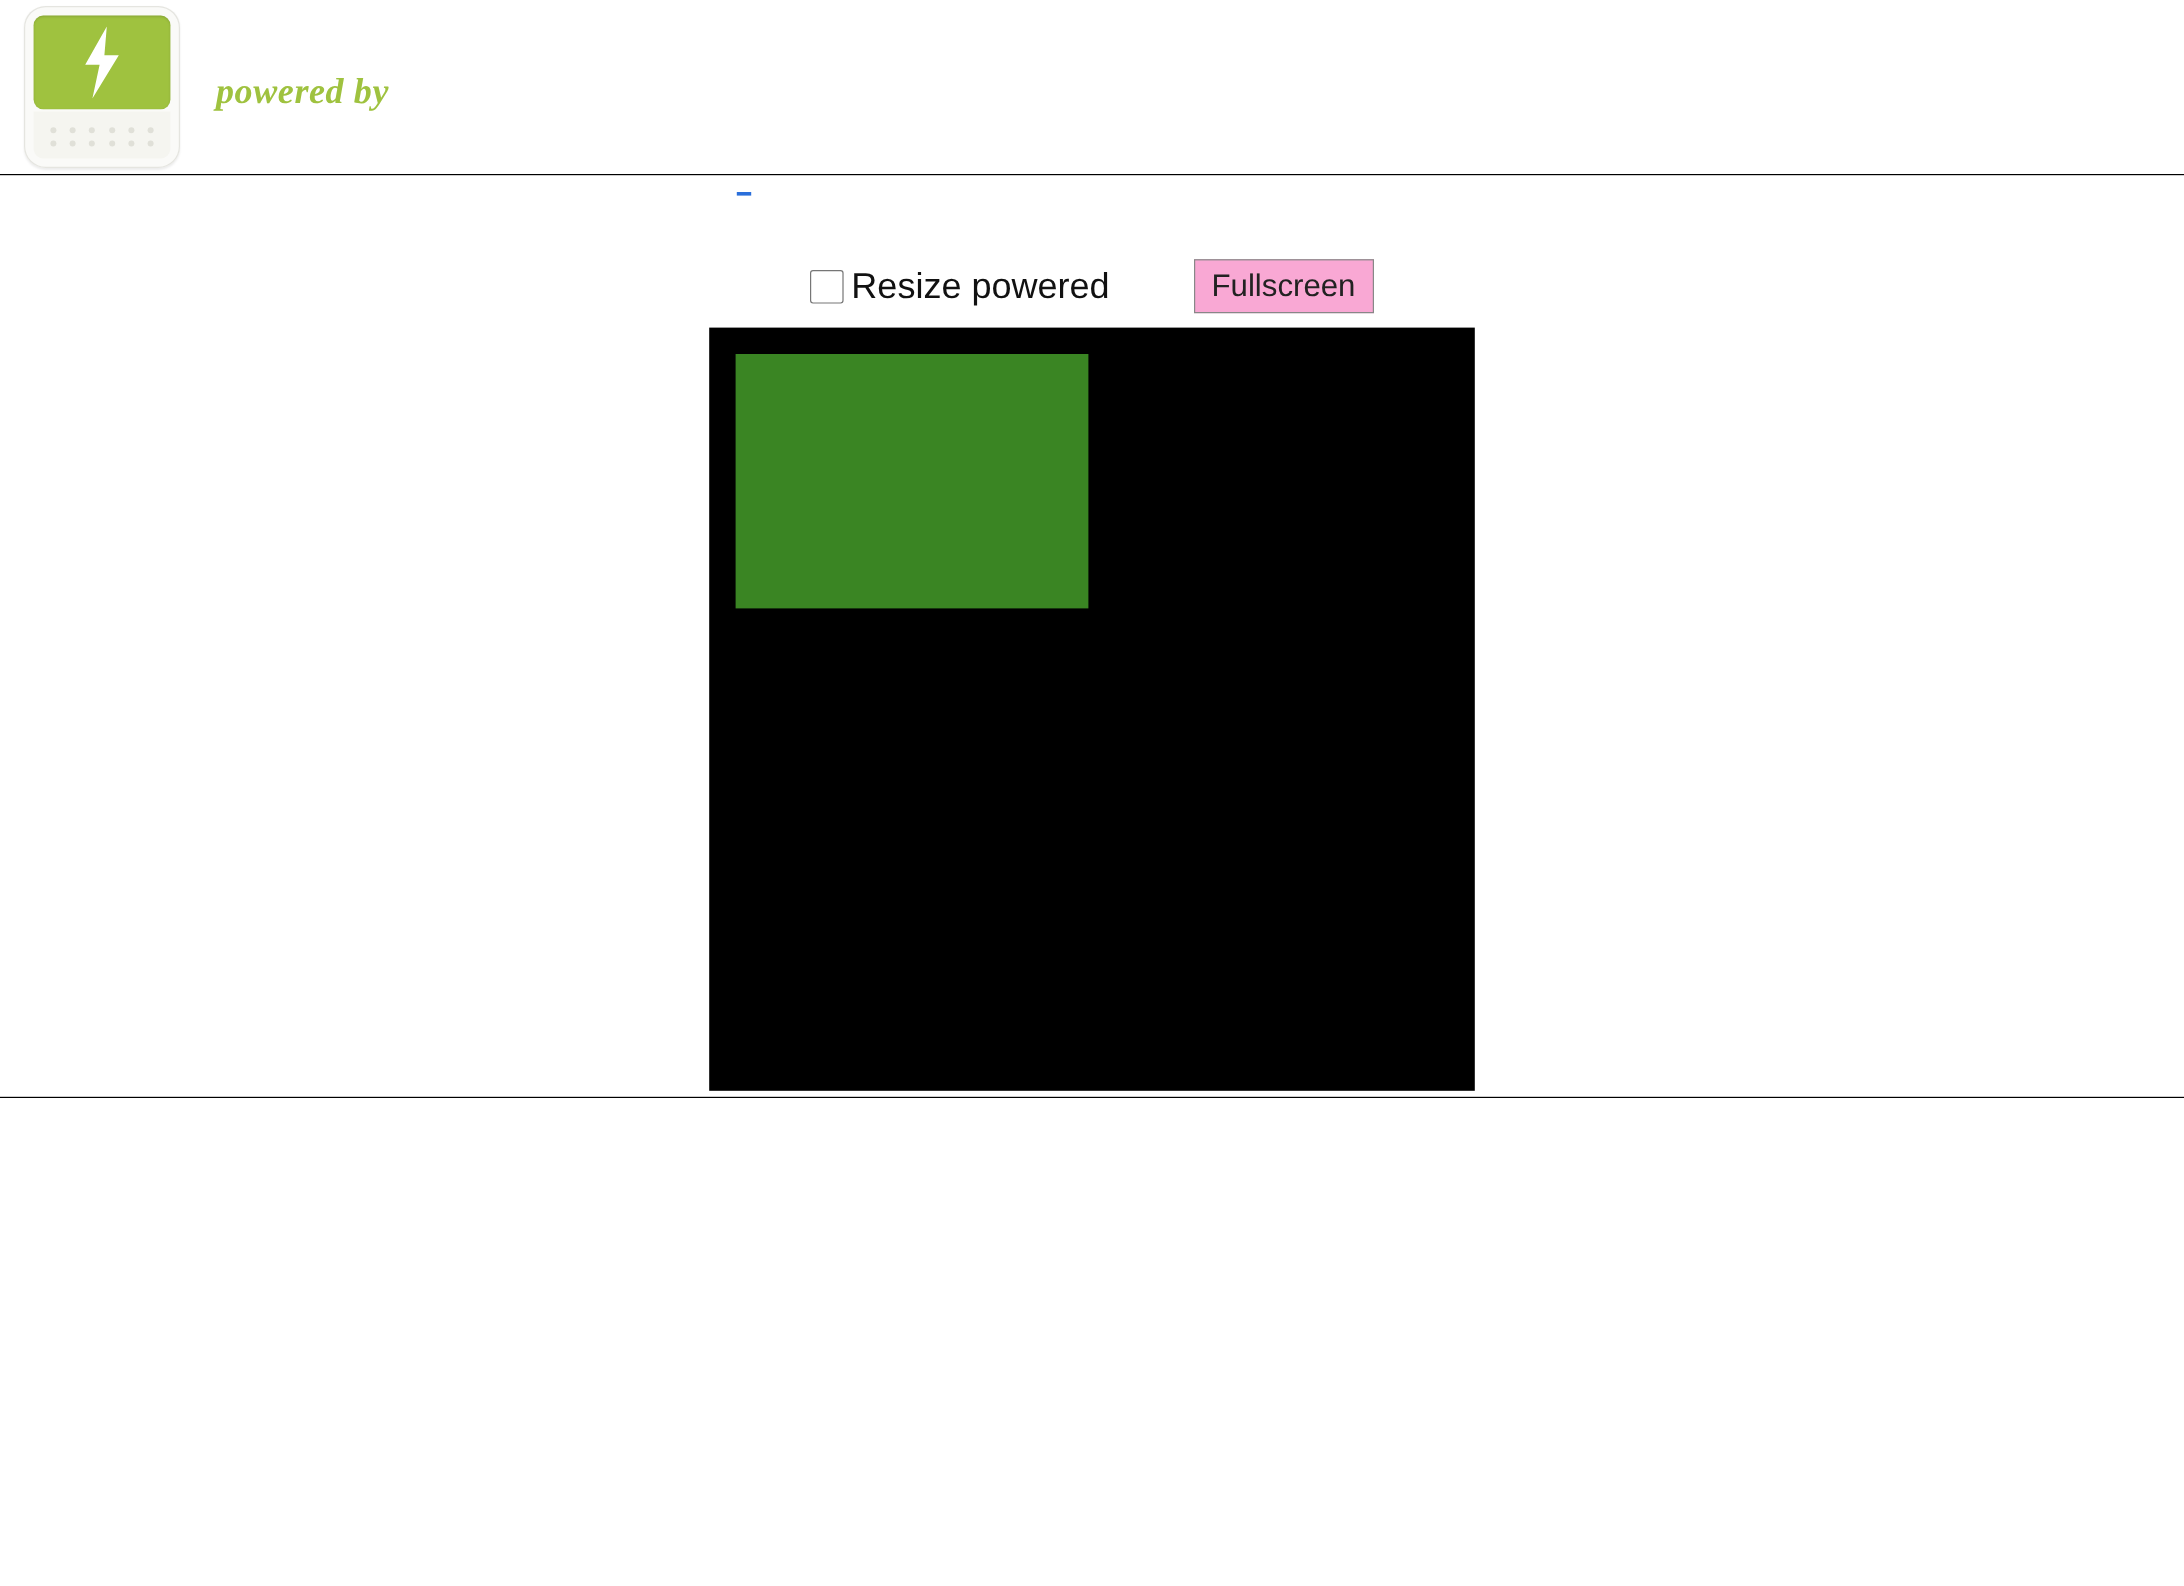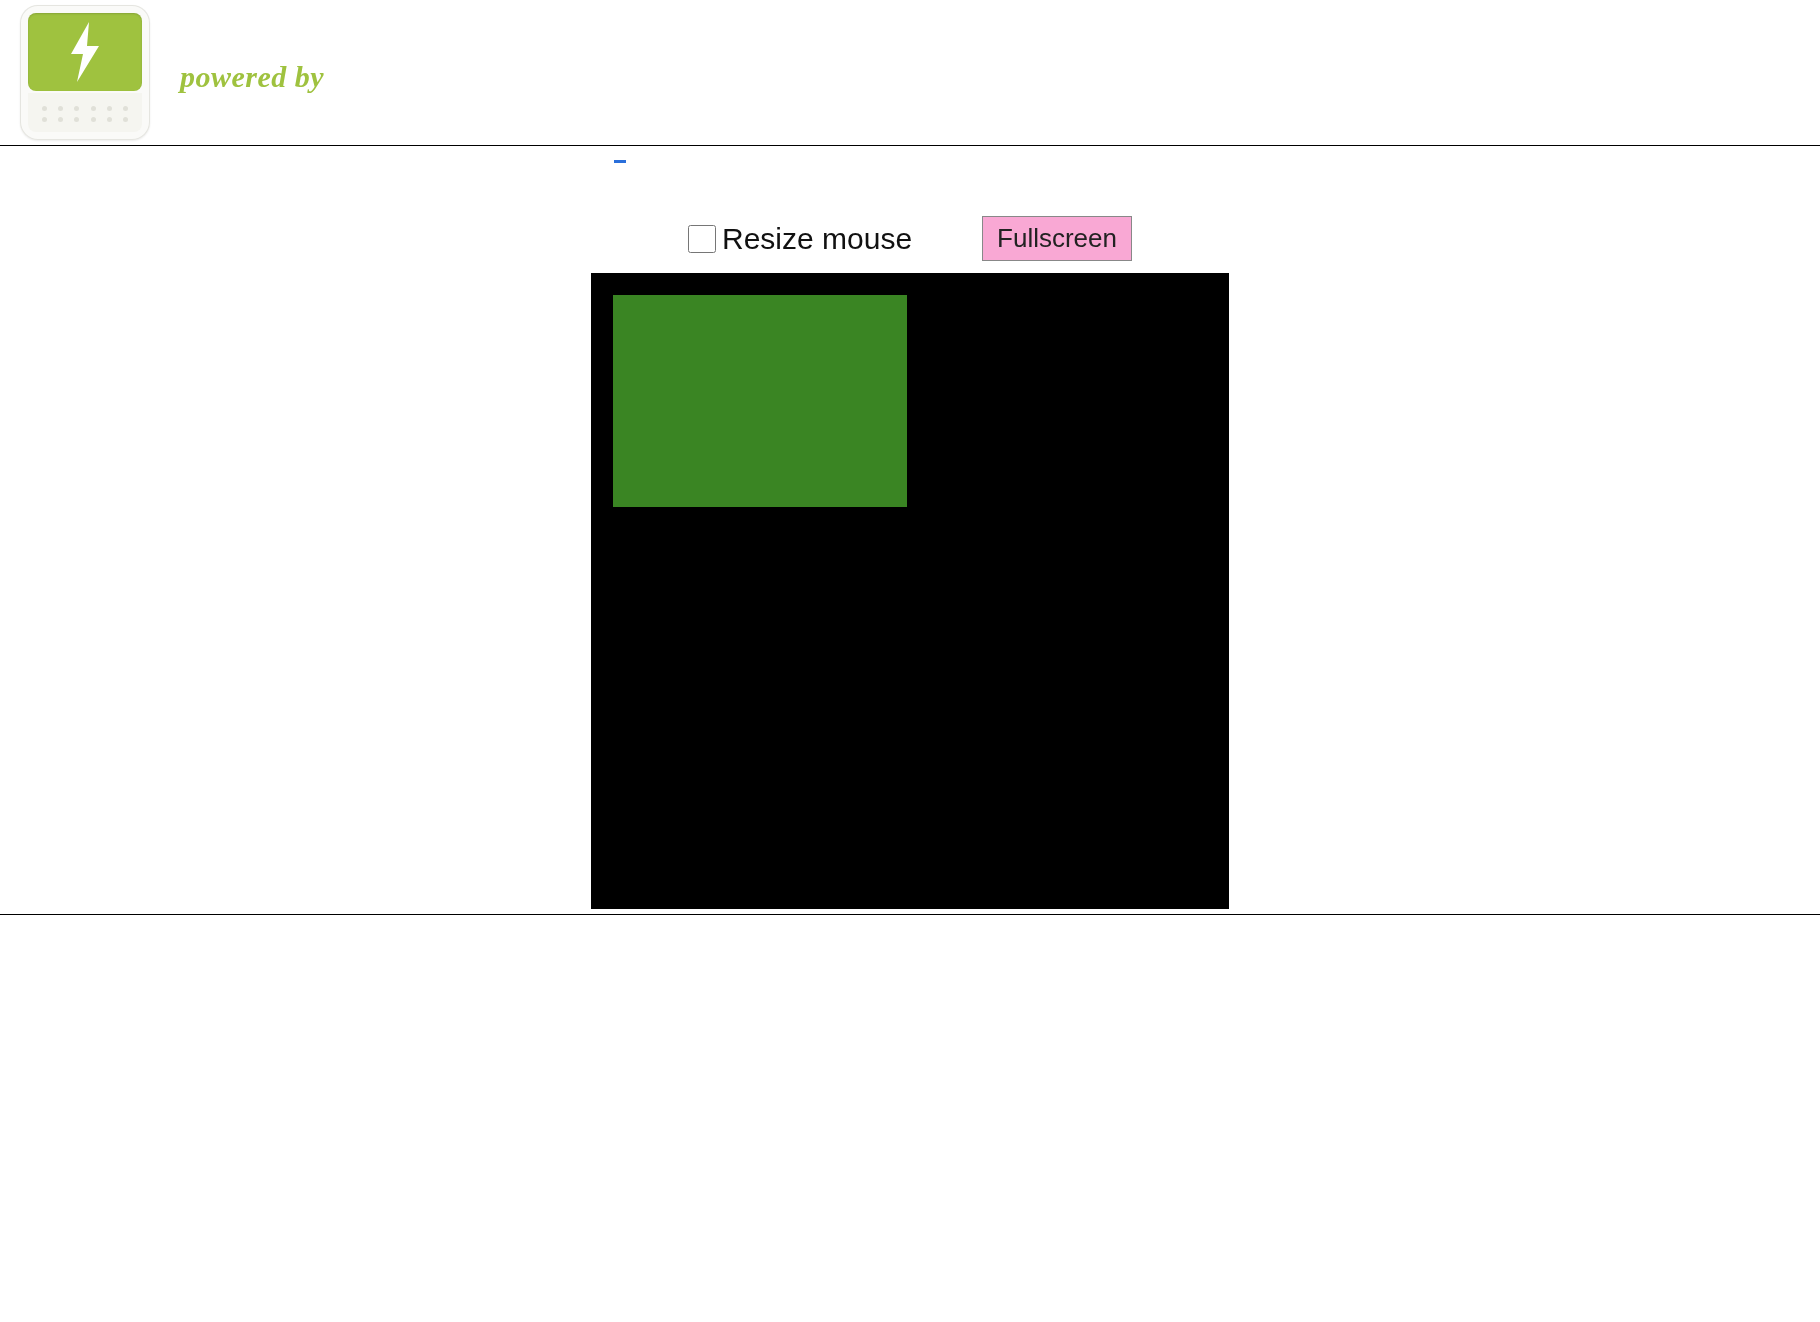--- a/index.html
+++ b/index.html
@@ -204,21 +204,21 @@
       <span class="powered-by">powered by</span>
     </div>
   </div>
 
   <hr class="topline">
   <div class="spinner-dash"></div>
 
   <div class="controls">
     <label class="control-group">
       <input type="checkbox" class="checkbox" style="">
-      <span class="checkbox-label">Resize mouse</span>
+      <span class="checkbox-label">Resize powered</span>
     </label>
     <button class="fullscreen-btn">Fullscreen</button>
   </div>
 
   <div class="canvas-wrap">
     <div class="canvas-area">
       <div class="green-rect"></div>
     </div>
   </div>
 

